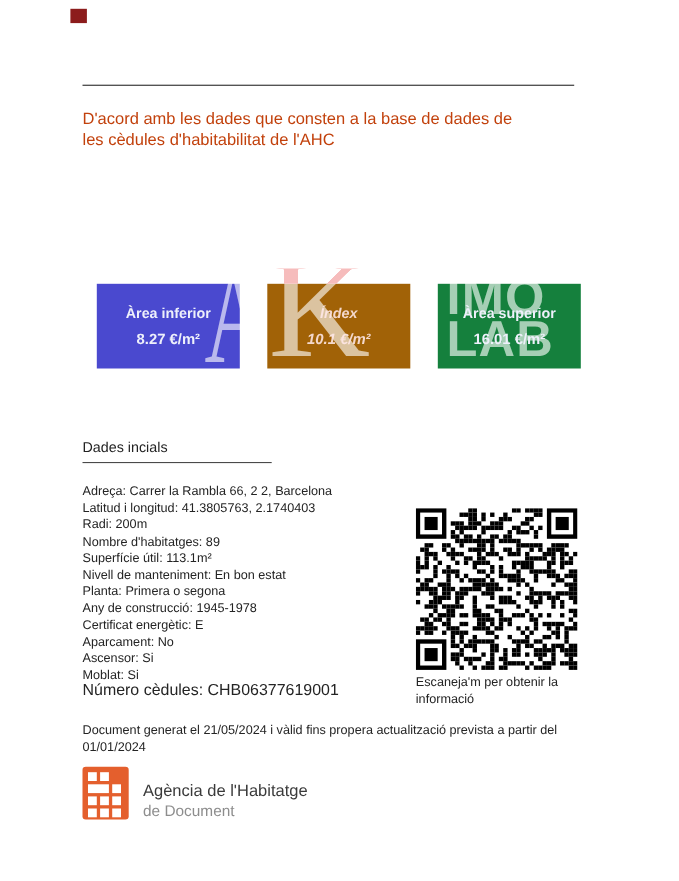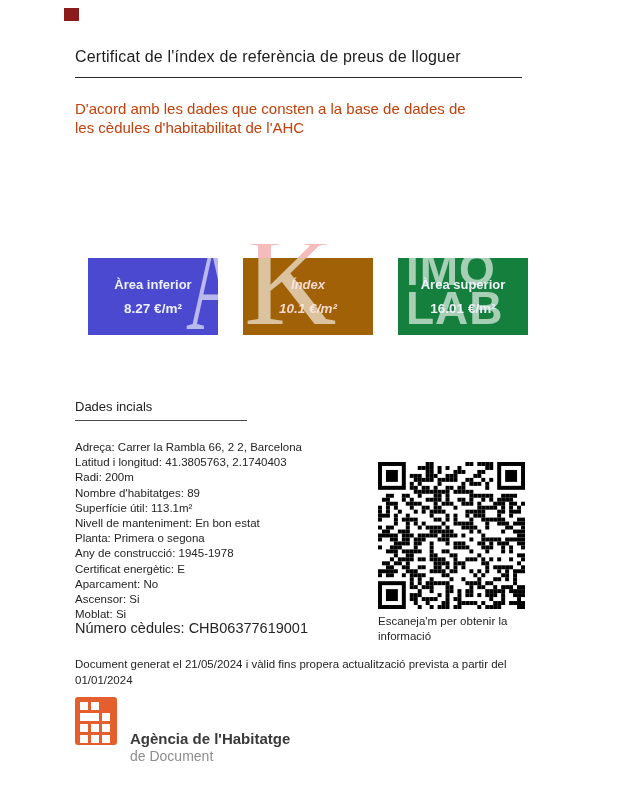--- a/index.html
+++ b/index.html
@@ -49,31 +49,30 @@
   .footer-note{position:absolute;left:75px;top:657px;width:452px;font-size:11.5px;line-height:15.5px;color:#242424;}
 
   .agency{position:absolute;left:75px;top:697px;display:flex;align-items:flex-start;}
   .agency-logo{position:relative;width:42px;height:48px;border-radius:3px;flex:none;}
   .agency-logo i{position:absolute;background:#fff;width:8px;height:8px;}
   .agency-logo .c1{left:5px;top:5px;}  .agency-logo .c2{left:16px;top:5px;}
   .agency-logo .c3{left:5px;top:16px;width:19px;} .agency-logo .c4{left:27px;top:16px;}
   .agency-logo .c5{left:5px;top:27px;} .agency-logo .c6{left:16px;top:27px;} .agency-logo .c7{left:27px;top:27px;}
   .agency-logo .c8{left:5px;top:38px;} .agency-logo .c9{left:16px;top:38px;} .agency-logo .c10{left:27px;top:38px;}
   .agency-text{margin-left:13px;padding-top:14px;}
-  .agency-name{font-size:15px;font-weight:bold;color:#3a3a3a;line-height:18px;margin-top:19px;}
+  .agency-name{font-size:15px;font-weight:normal;color:#3a3a3a;line-height:18px;}
   .agency-sub{font-size:14px;color:#8d8d8d;line-height:17px;}
 </style>
 </head>
 <body>
 
 <div class="page">
 
   <div class="corner-mark" style="background: rgb(140, 28, 28);"></div>
 
-  <div class="title">Certificat de l'índex de referència de preus de lloguer</div>
   <div class="title-rule"></div>
 
   <div class="intro">D'acord amb les dades que consten a la base de dades de les cèdules d'habitabilitat de l'AHC</div>
 
   <div class="frag frag-k-top">
       <span>K</span>
     </div>
   <div class="frag frag-k-bottom">
       <span>K</span>
     </div>

